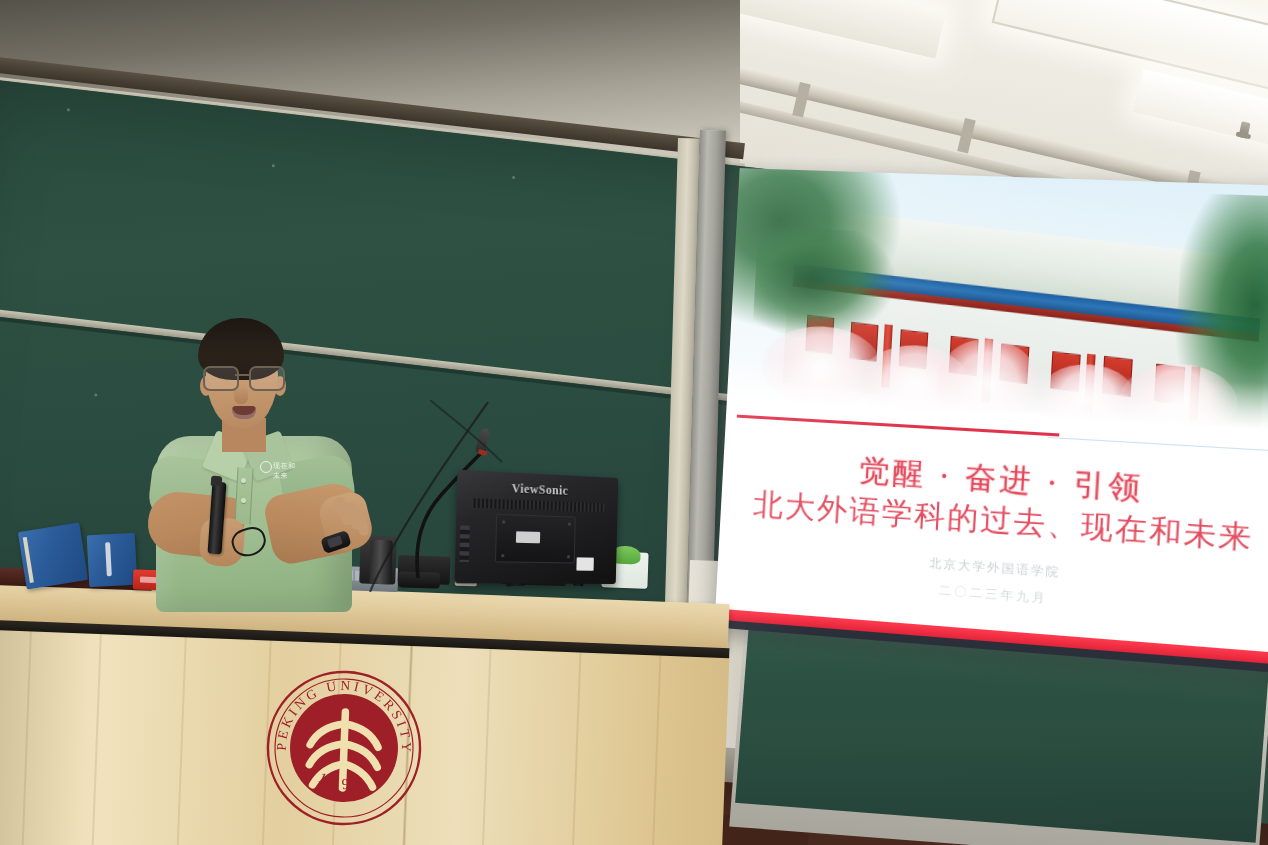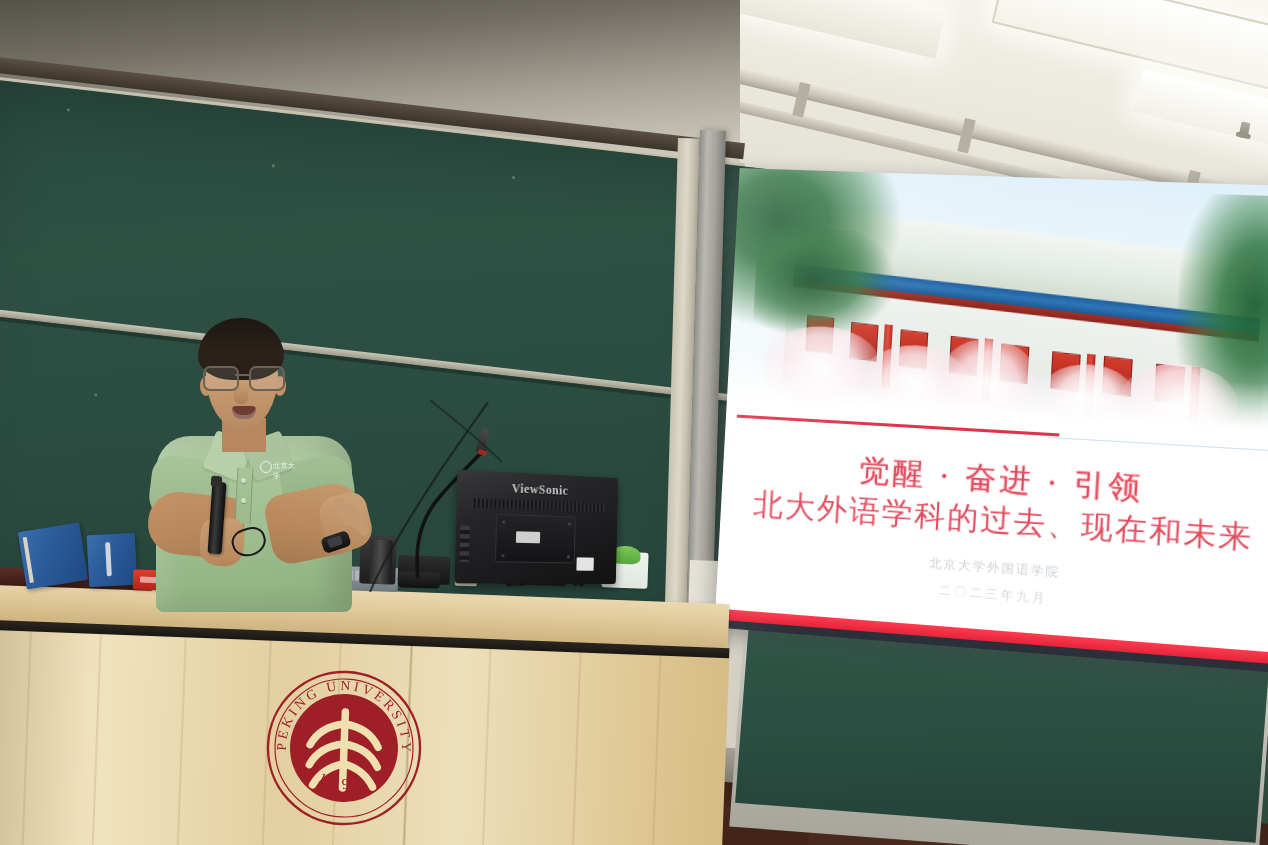--- a/index.html
+++ b/index.html
@@ -800,21 +800,21 @@
     <div class="arm-r noevt"></div>
 
     <div class="collar-l noevt"></div>
     <div class="collar-r noevt"></div>
     <div class="placket noevt"></div>
     <div class="btn noevt" style="top:160px;"></div>
     <div class="btn noevt" style="top:180px;"></div>
 
     <div class="logo-emb noevt">
       <span class="dot"></span>
-      <span class="txt">北京大学</span>
+      <span class="txt">现在和未来</span>
     </div>
 
     <div class="neck noevt"></div>
     <div class="ear ear-l noevt"></div>
     <div class="ear ear-r noevt"></div>
     <div class="face noevt"></div>
     <div class="hair noevt"></div>
     <div class="brow brow-l noevt"></div>
     <div class="brow brow-r noevt"></div>
     <div class="glasses noevt">

